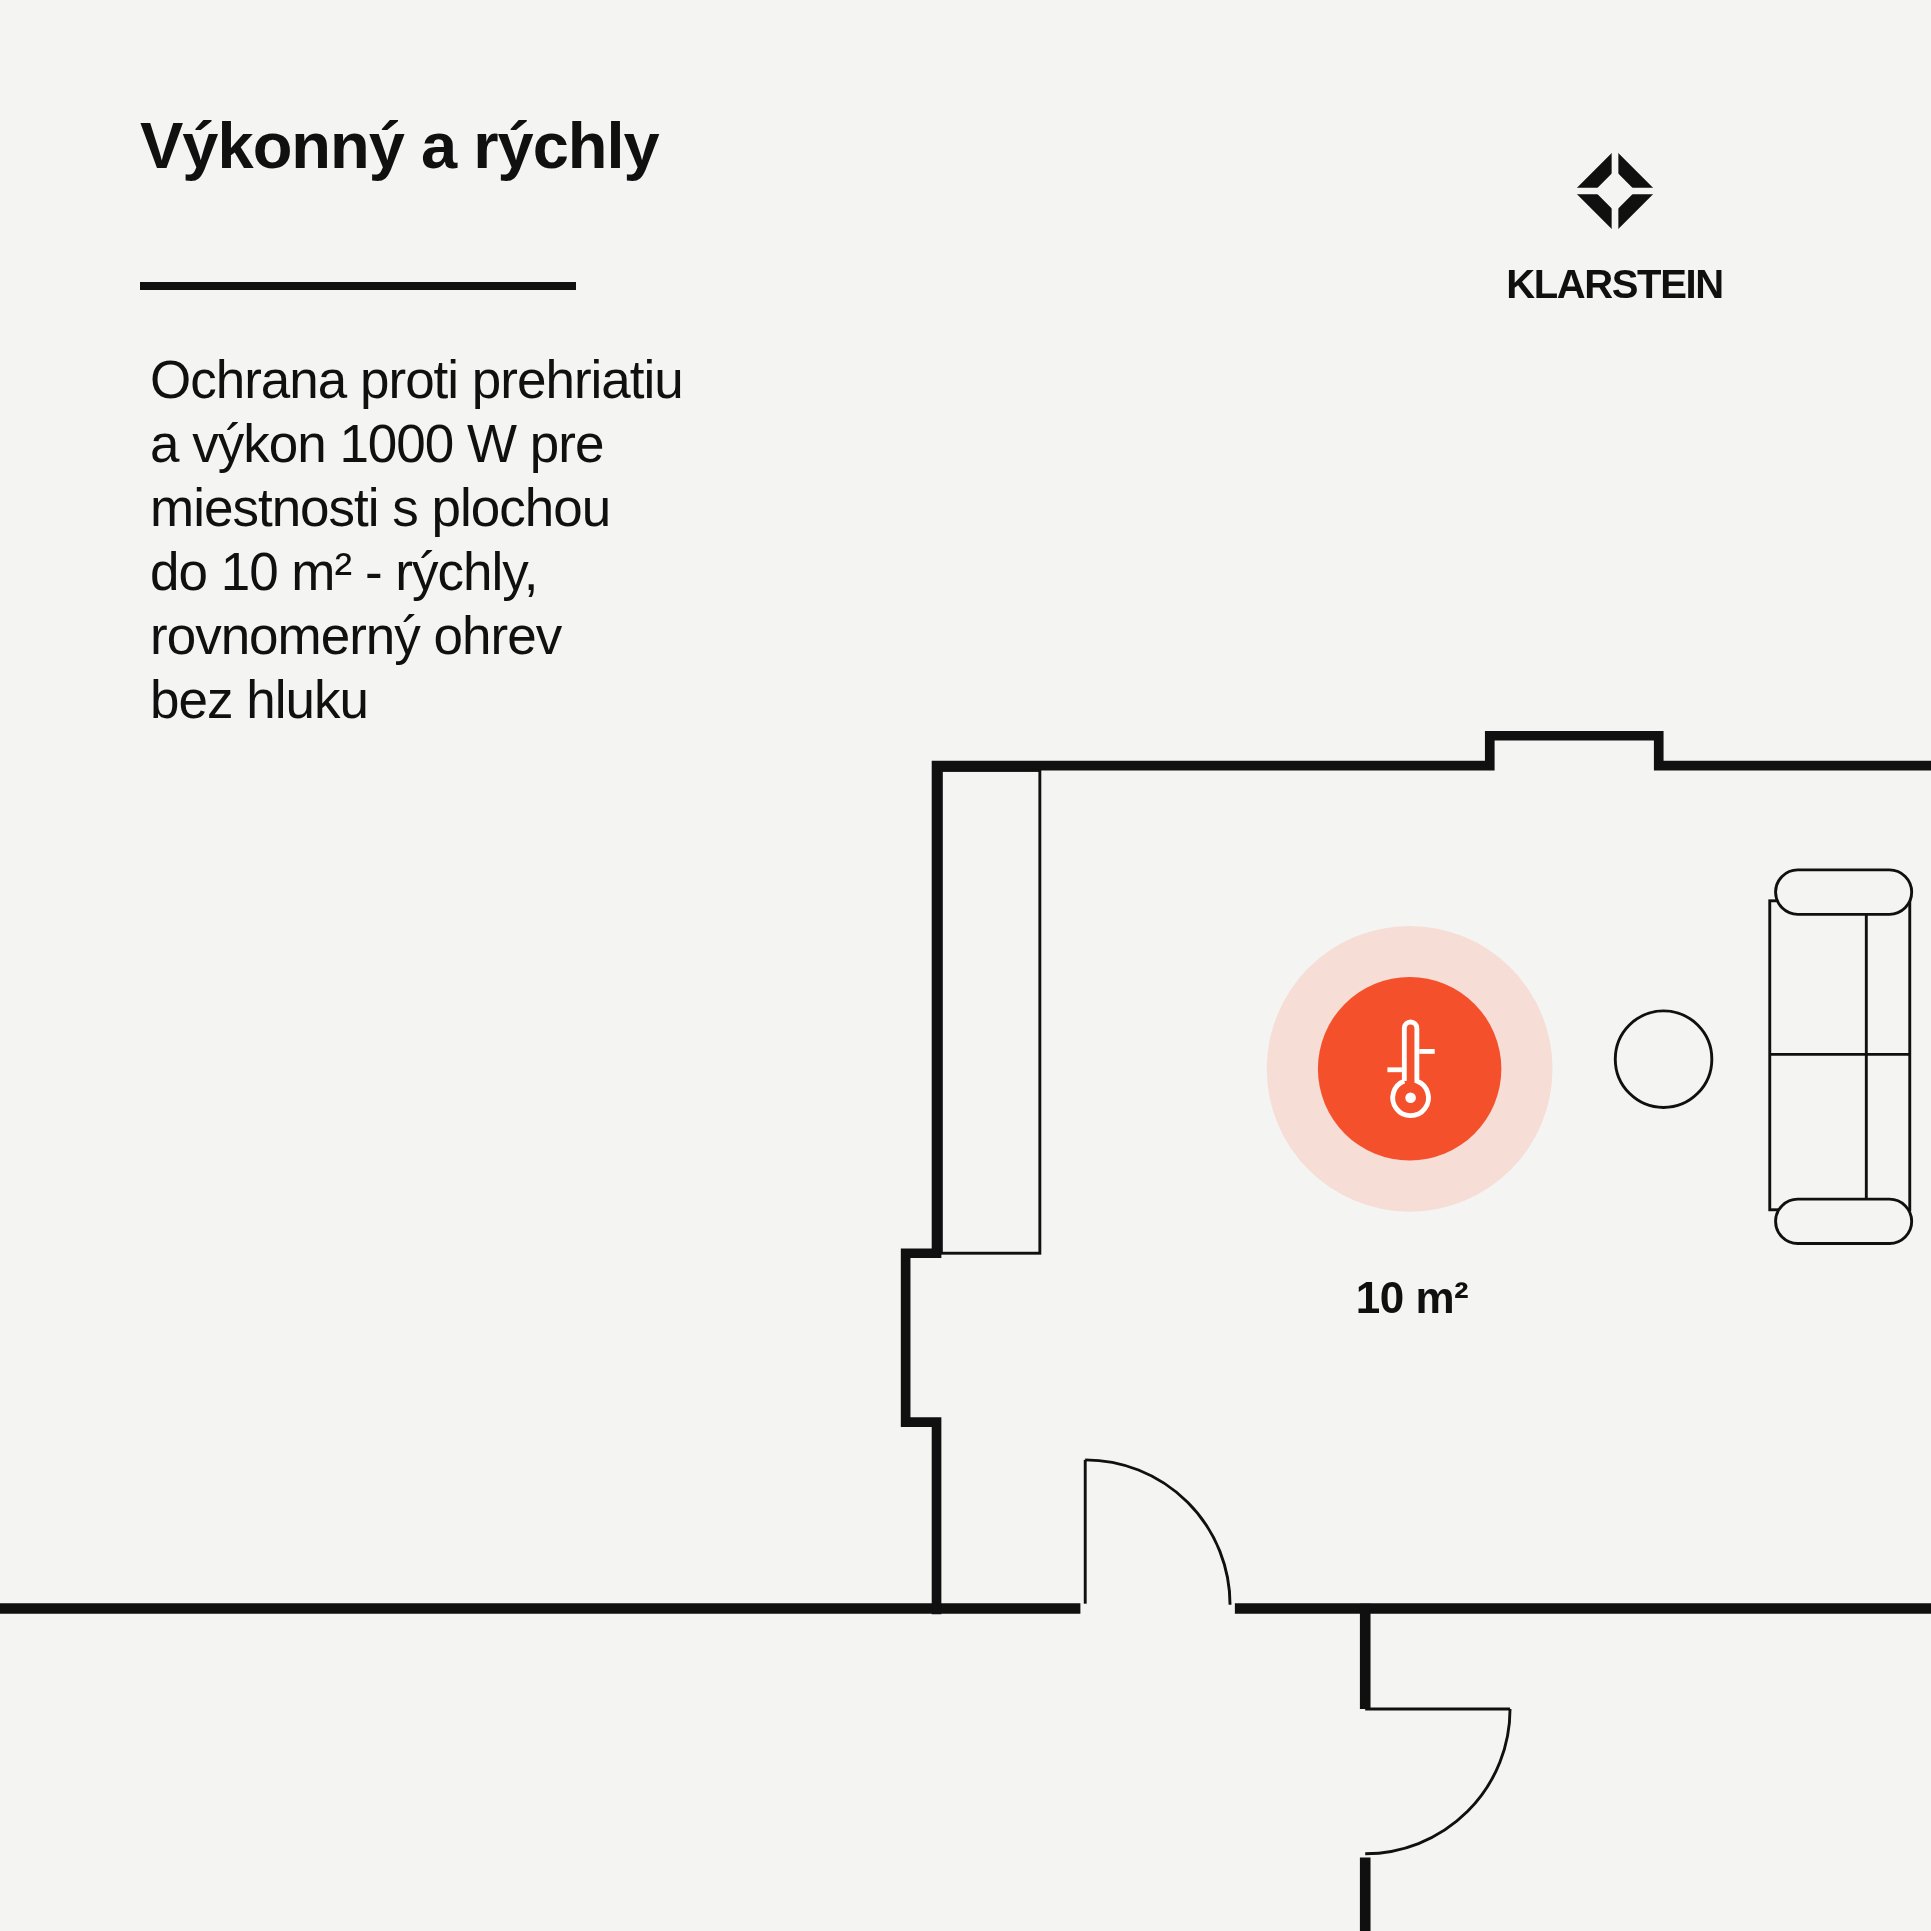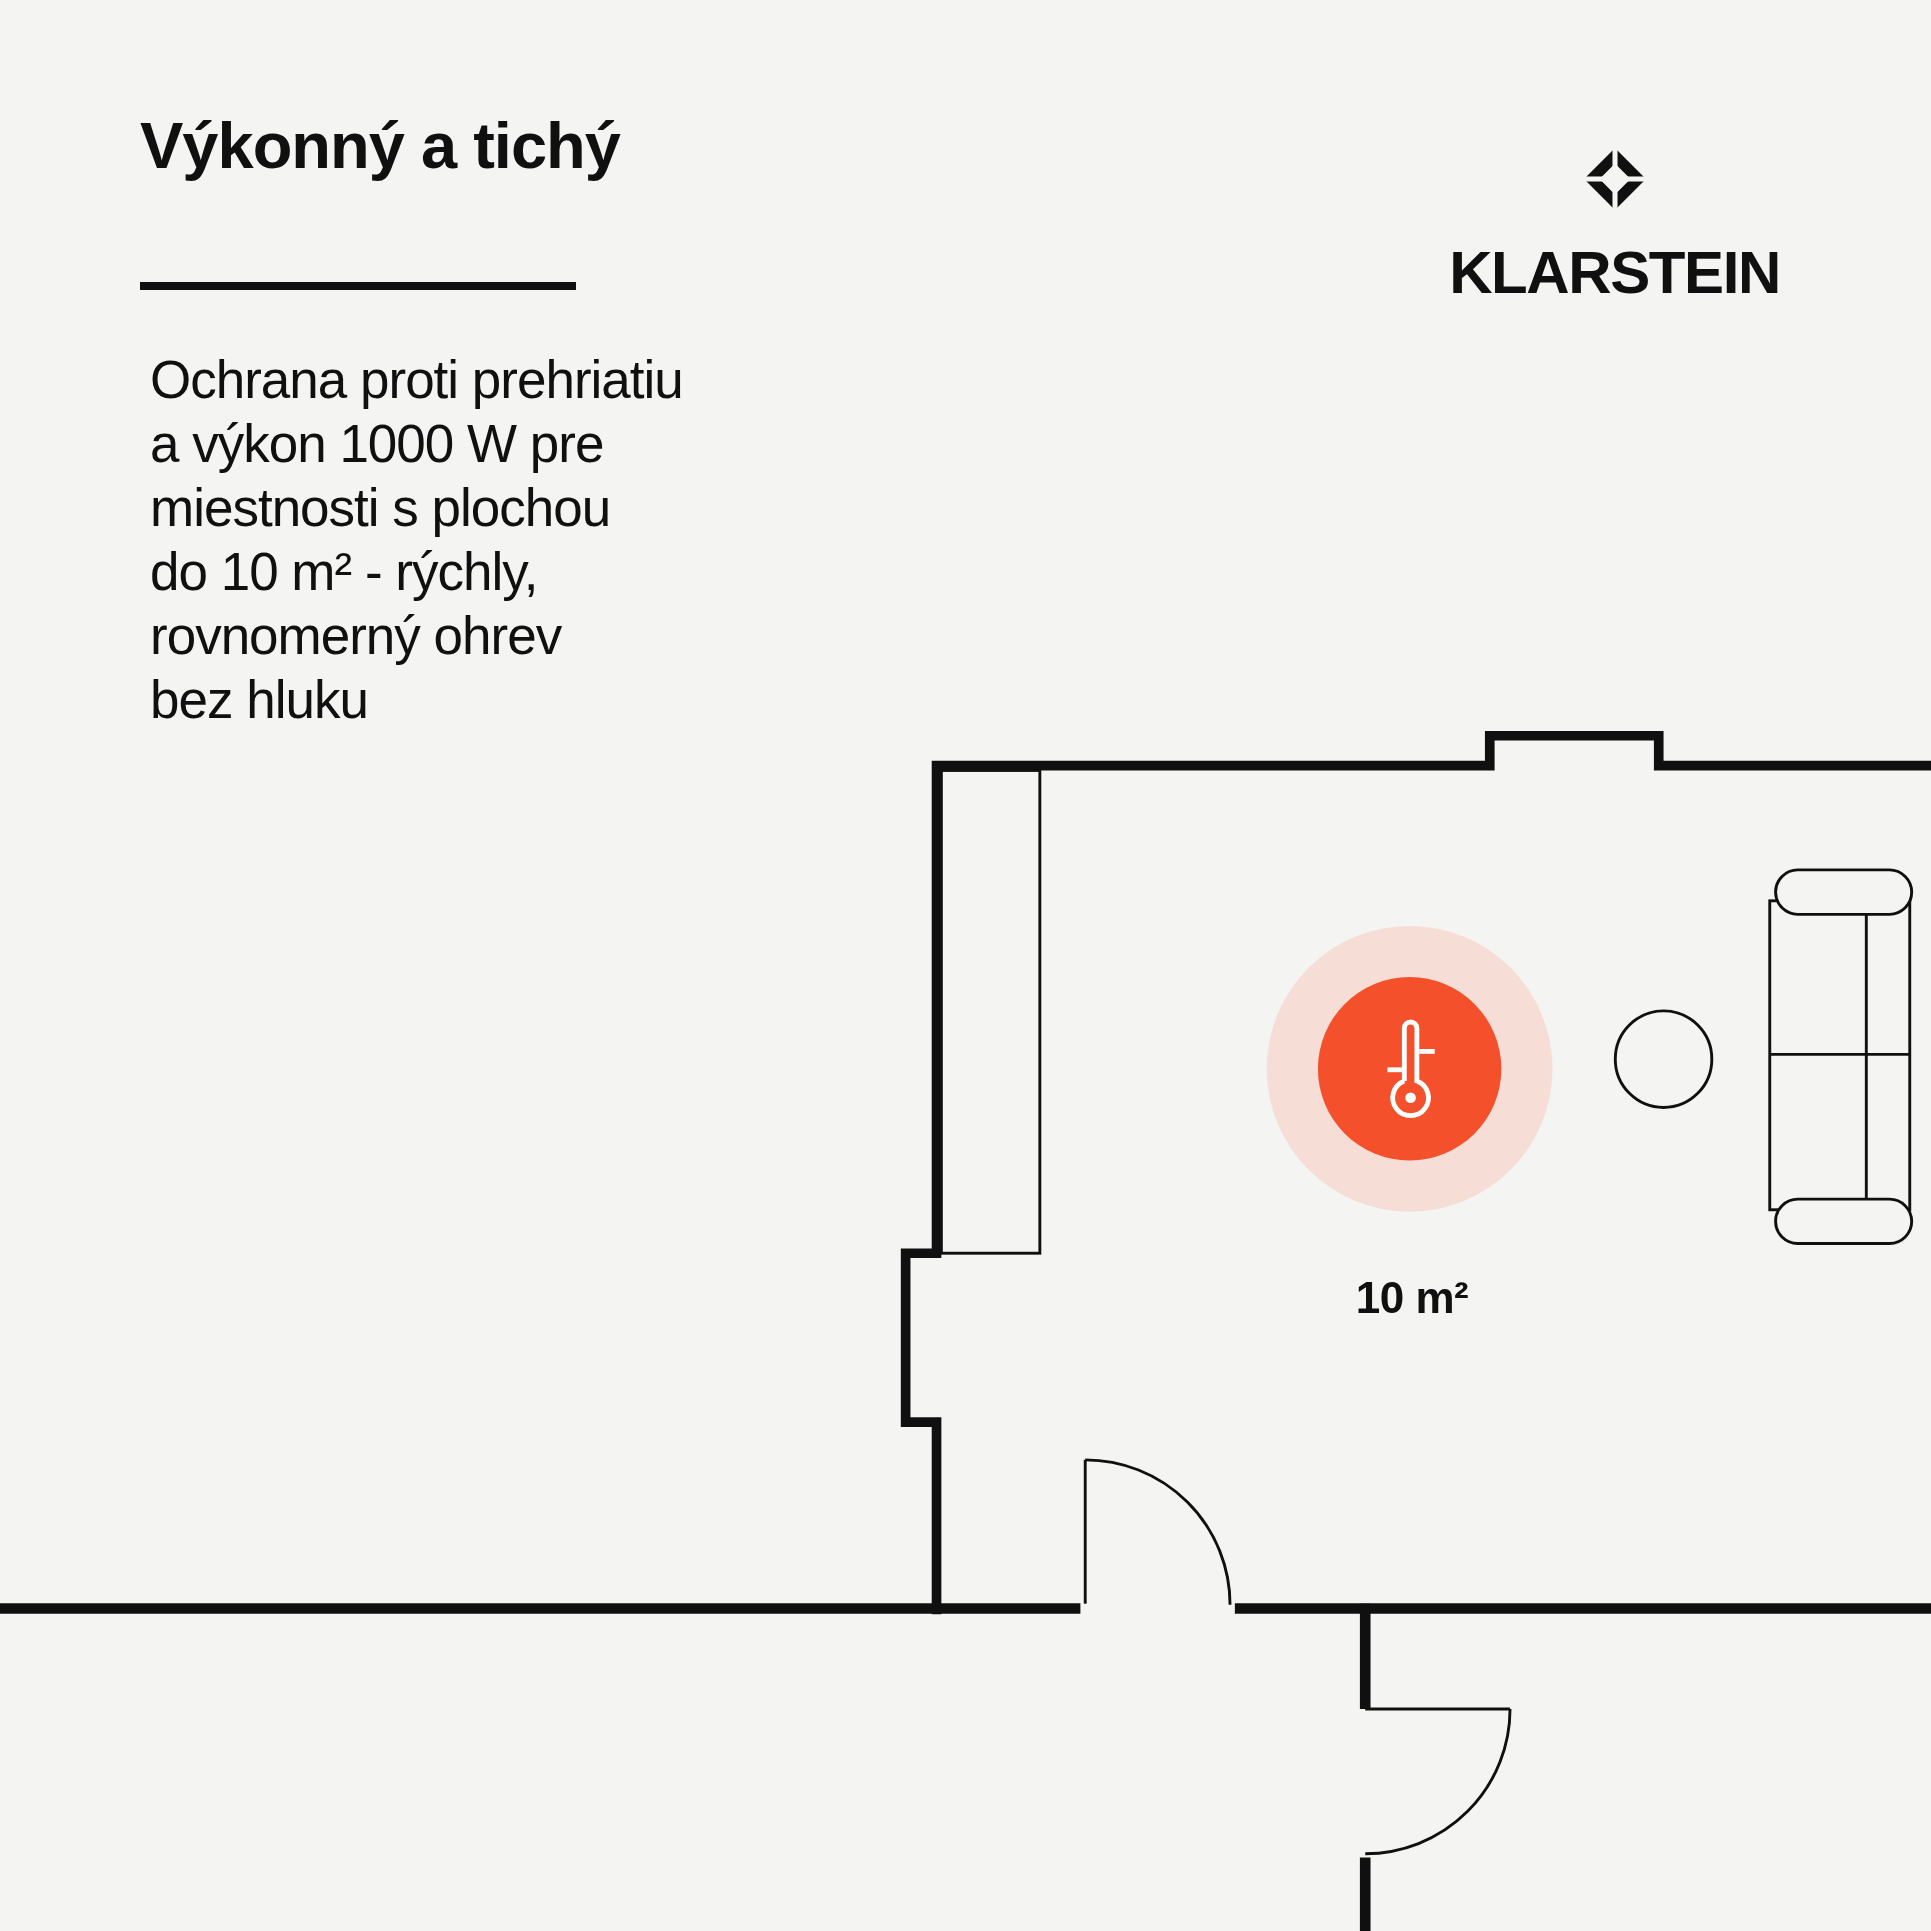--- a/index.html
+++ b/index.html
@@ -45,21 +45,21 @@
   .brand{
     left:1402px;top:143px;
     width:425px;height:164px;
     display:flex;
     flex-direction:column;
     align-items:center;
   }
   .brand-logo{width:98px;height:98px;}
   .brand-name{
     margin-top:23px;
-    font-size:60px;
+    font-size:40px;
     font-weight:700;
     letter-spacing:-1.4px;
     white-space:nowrap;
   }
   .floorplan-svg{left:0;top:0;width:1931px;height:1931px;}
   .area-label{
     left:1412px;top:1273px;
     transform:translateX(-50%);
     font-size:44px;
     font-weight:700;
@@ -69,21 +69,21 @@
   .wall{stroke:var(--ink);fill:none;}
   .thin{stroke:var(--ink);fill:none;stroke-width:3;}
   .thin-filled{stroke:var(--ink);fill:var(--bg);stroke-width:3;}
   .white-line{stroke:#ffffff;fill:none;}
 </style>
 </head>
 <body>
 
 <div class="canvas">
 
-  <div class="abs title">Výkonný a tichý</div>
+  <div class="abs title">Výkonný a rýchly</div>
   <div class="abs title-underline"></div>
   <div class="abs description">Ochrana proti prehriatiu
 a výkon 1000 W pre
 miestnosti s plochou
 do 10 m² - rýchly,
 rovnomerný ohrev
 bez hluku</div>
 
   <div class="abs brand">
     <svg class="brand-logo" viewBox="0 0 100 100">

